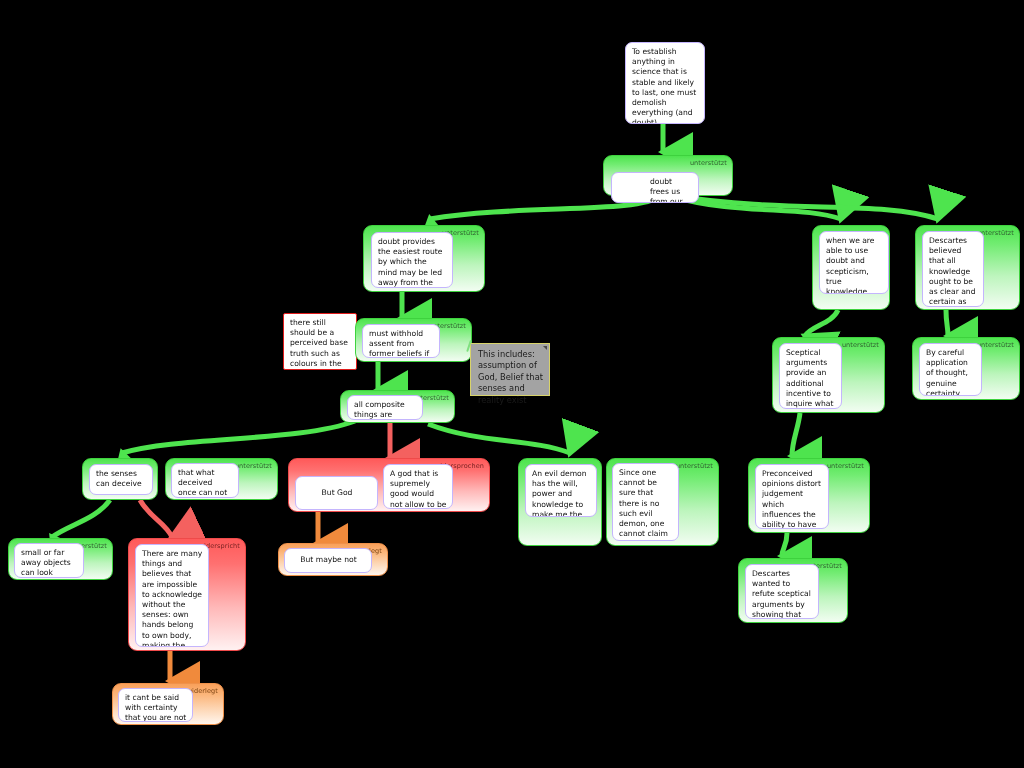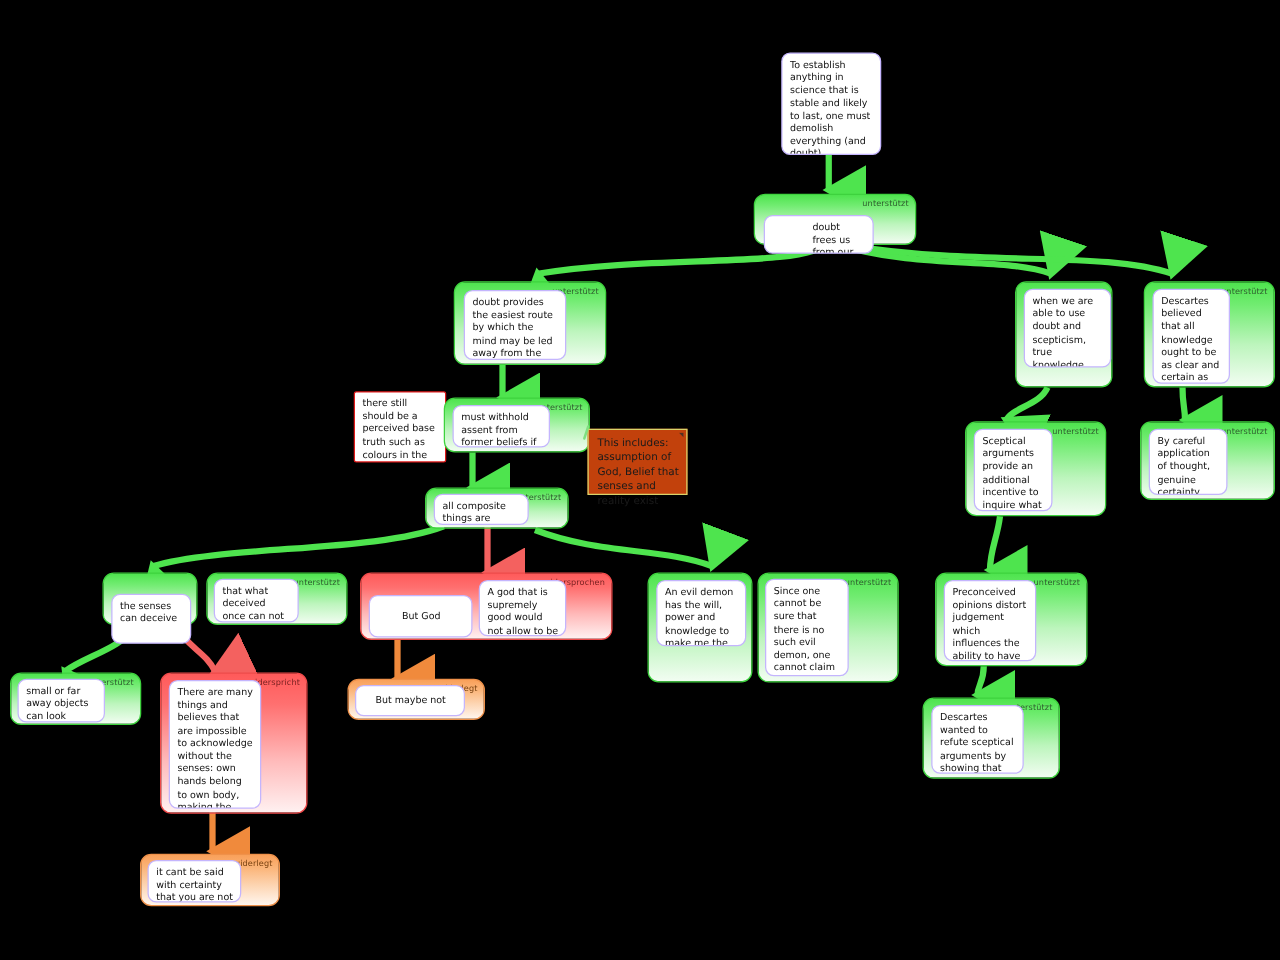--- a/index.html
+++ b/index.html
@@ -55,21 +55,21 @@
     overflow:hidden;
   }
   .node.center{display:flex;align-items:center;justify-content:center;text-align:center;}
 
   
   .node.redline{border:1px solid #e01b1b;border-radius:2px;}
 
   
   .sticky{
     position:absolute;
-    background:#c2410c;
+    background:#a3a3a3;
     border:1px solid #d8d36a;
     box-sizing:border-box;
     padding:5px 6px 5px 7px;
     font-size:8.3px;
     line-height:11.4px;
     color:#1a1a1a;
     font-family:"DejaVu Sans","Liberation Sans",sans-serif;
   }
   .sticky:after{
     content:"";position:absolute;right:2px;top:2px;
@@ -173,21 +173,21 @@
     <span class="gtag">unterstützt</span>
     <div class="node" style="left:6px;top:5px;width:63px;height:66px;">Sceptical arguments provide an additional incentive to inquire what is really certain</div>
   </div>
 
   <div class="group green" style="left:912px;top:337px;width:108px;height:63px;">
     <span class="gtag">unterstützt</span>
     <div class="node" style="left:6px;top:5px;width:63px;height:53px;">By careful application of thought, genuine certainty can be found</div>
   </div>
 
   <div class="group green" style="left:82px;top:458px;width:76px;height:42px;">
-    <div class="node" style="left:6px;top:16px;width:64px;height:40px;">the senses can deceive</div>
+    <div class="node" style="left:6px;top:5px;width:64px;height:31px;">the senses can deceive</div>
   </div>
 
   <div class="group green" style="left:165px;top:458px;width:113px;height:42px;">
     <span class="gtag">unterstützt</span>
     <div class="node" style="left:5px;top:4px;width:68px;height:35px;">that what deceived once can not be trusted</div>
   </div>
 
   <div class="group red" style="left:288px;top:458px;width:202px;height:54px;">
     <span class="gtag">widersprochen</span>
     <div class="node center" style="left:6px;top:17px;width:83px;height:34px;">But God</div>

